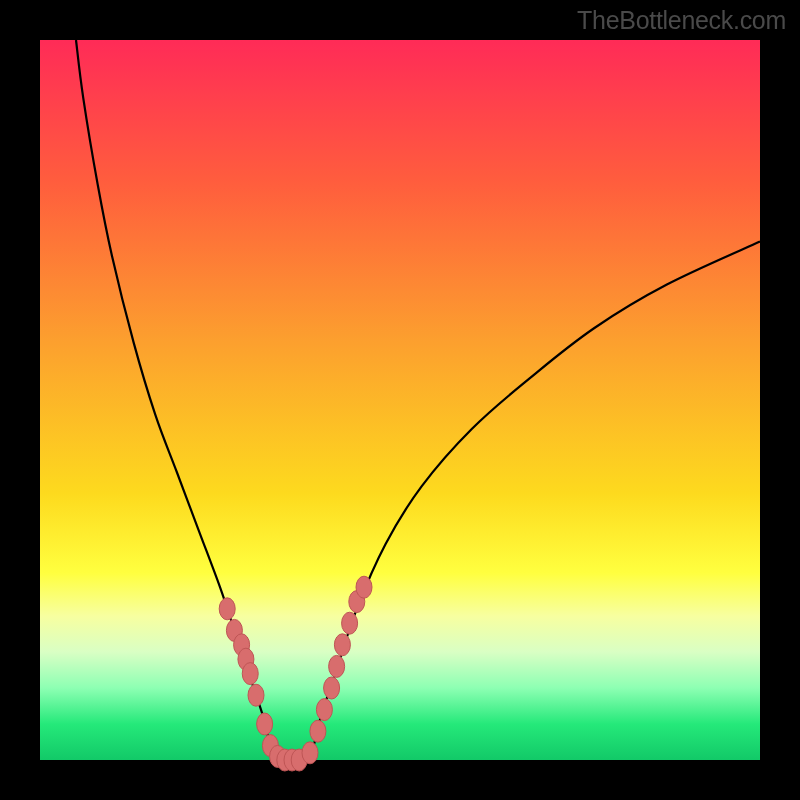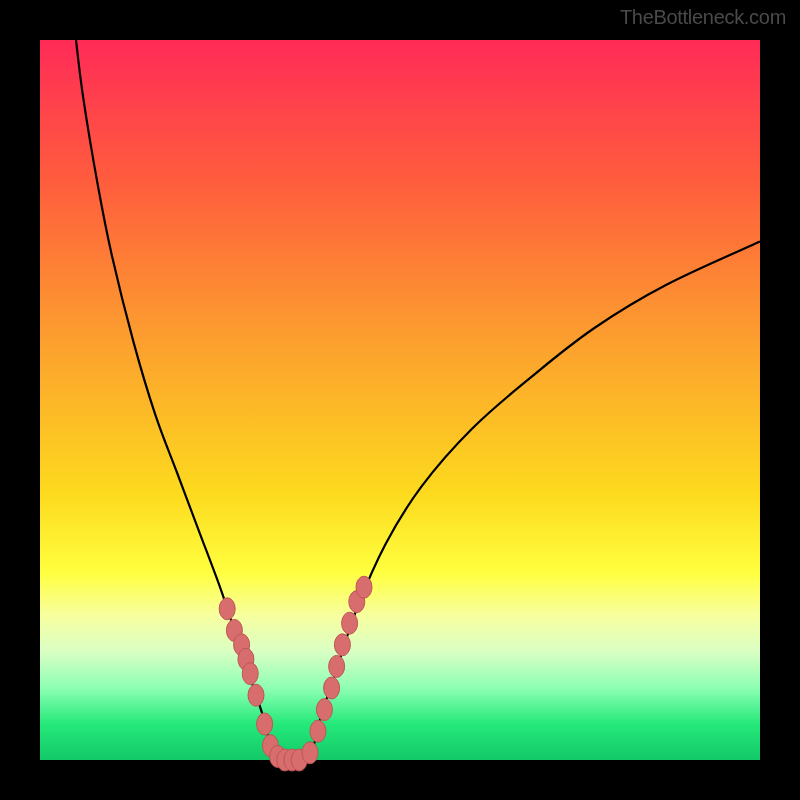--- a/index.html
+++ b/index.html
@@ -30,21 +30,21 @@
     top: 40px;
     width: 720px;
     height: 720px;
     overflow: visible;
   }
   .watermark {
     position: absolute;
     top: 6px;
     right: 14px;
     color: #4a4a4a;
-    font-size: 20px;
+    font-size: 25px;
     font-weight: 400;
     letter-spacing: -0.3px;
   }
   .curve { fill: none; stroke: #000; stroke-width: 2.2; }
   .marker { fill: #d86d6d; stroke: #be5555; stroke-width: 1; }
 </style>
 </head>
 <body>
 
 <div class="stage">

